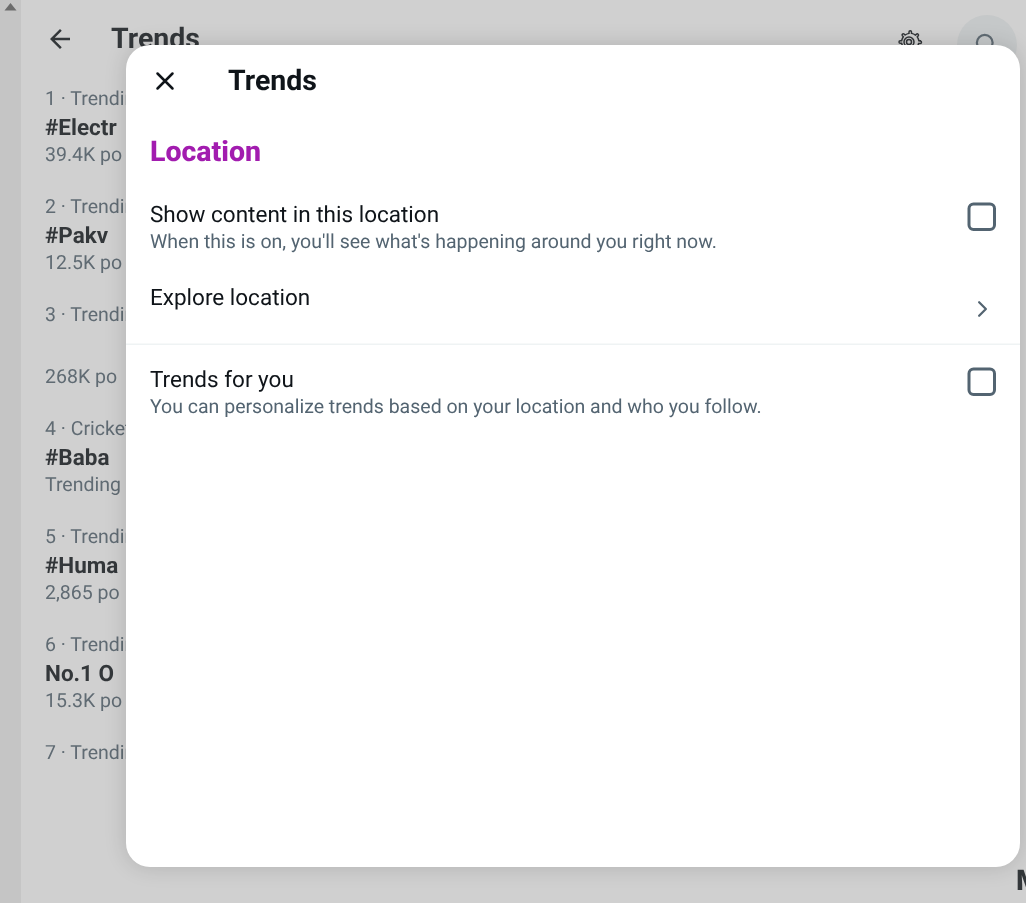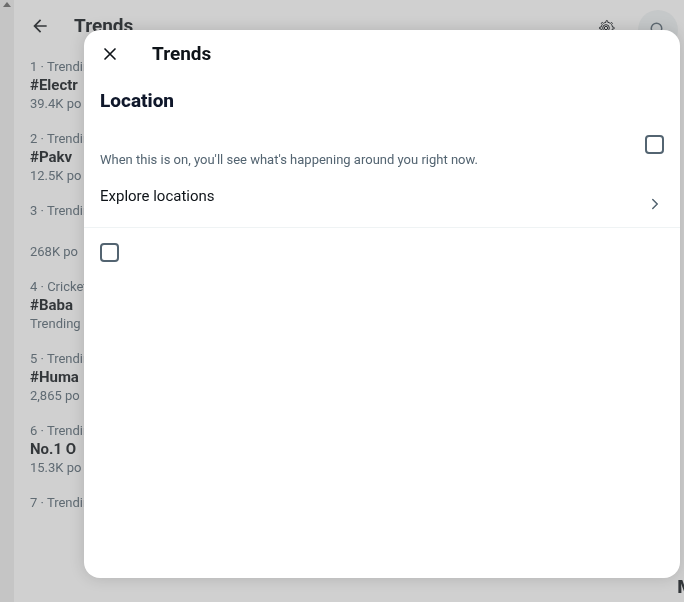--- a/index.html
+++ b/index.html
@@ -145,42 +145,42 @@
       cursor: pointer;
     }
     .modal-title {
       font-size: 19px;
       font-weight: 700;
       color: #0f1419;
     }
     .section-header {
       font-size: 19px;
       font-weight: 800;
-      color: #0f172a;
+      color: #a21caf;
       padding: 12px 16px;
     }
     .setting-row {
       padding: 10px 16px;
       display: flex;
       align-items: flex-start;
       justify-content: space-between;
       cursor: pointer;
     }
     .setting-text {
       flex: 1;
       padding-right: 16px;
     }
     .setting-title {
       font-size: 15px;
       color: #0f1419;
     }
     .setting-desc {
       font-size: 13px;
       color: #536471;
-      margin-top: 18px;
+      margin-top: 2px;
     }
     .checkbox {
       width: 19px;
       height: 19px;
       border: 2px solid #536471;
       border-radius: 4px;
       flex-shrink: 0;
       margin-top: 1px;
     }
     .chevron {
@@ -275,35 +275,40 @@
           <path d="M6 6l12 12M6 18L18 6" stroke="#0f1419" stroke-width="2" stroke-linecap="round"></path>
         </svg>
     </div>
     <div class="modal-title">Trends</div>
   </div>
 
   <div class="section-header">Location</div>
 
   <div class="setting-row">
     <div class="setting-text">
+      <div class="setting-title">Show content in this location</div>
       <div class="setting-desc">When this is on, you'll see what's happening around you right now.</div>
     </div>
     <div class="checkbox"></div>
   </div>
 
   <div class="setting-row">
     <div class="setting-text">
-      <div class="setting-title">Explore locations</div>
+      <div class="setting-title">Explore location</div>
     </div>
     <div class="chevron">
       <svg width="18" height="18" viewBox="0 0 24 24">
           <path d="M9 6l6 6-6 6" fill="none" stroke="#536471" stroke-width="2" stroke-linecap="round" stroke-linejoin="round"></path>
         </svg>
     </div>
   </div>
 
   <div class="divider"></div>
 
 
   <div class="setting-row">
+    <div class="setting-text">
+      <div class="setting-title">Trends for you</div>
+      <div class="setting-desc">You can personalize trends based on your location and who you follow.</div>
+    </div>
     <div class="checkbox"></div>
   </div>
 </div>
 
 </body></html>

